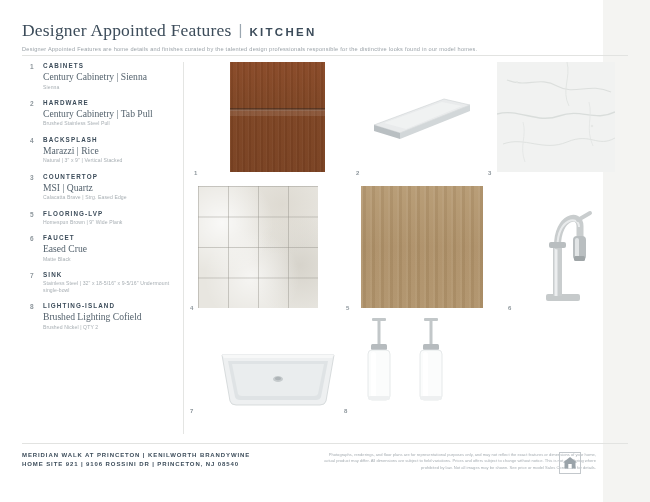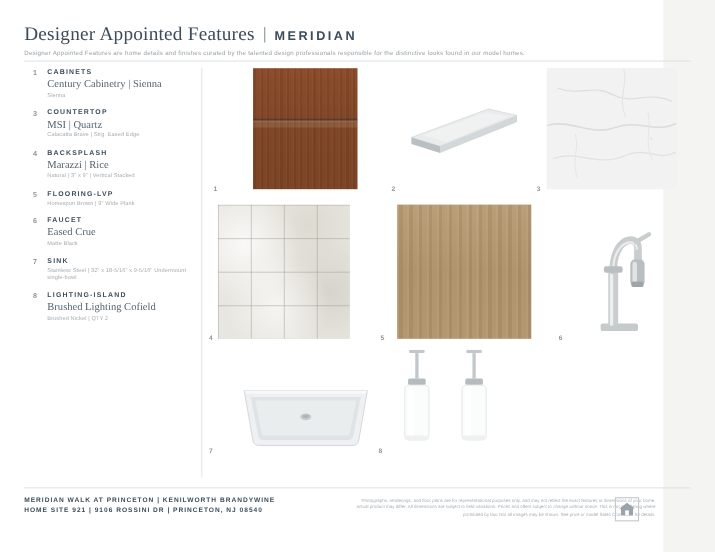--- a/index.html
+++ b/index.html
@@ -286,48 +286,54 @@
 </style>
 </head>
 <body>
 
 <div class="page">
 
   <div class="header">
     <div class="title-row">
       <span class="title-main">Designer Appointed Features</span>
       <span class="title-sep">|</span>
-      <span class="title-sub">MERIDIAN</span>
+      <span class="title-sub">KITCHEN</span>
     </div>
     <div class="subtitle">Designer Appointed Features are home details and finishes curated by the talented design professionals responsible for the distinctive looks found in our model homes.</div>
   </div>
   <div class="header-rule"></div>
 
   <div class="list">
 
     <div class="item">
       <span class="num">1</span>
       <div class="cat">CABINETS</div>
       <div class="name">Century Cabinetry | Sienna</div>
       <div class="desc">Sienna</div>
     </div>
 
+    <div class="item">
+      <span class="num">2</span>
+      <div class="cat">HARDWARE</div>
+      <div class="name">Century Cabinetry | Tab Pull</div>
+      <div class="desc">Brushed Stainless Steel Pull</div>
+    </div>
+
+    <div class="item">
+      <span class="num">4</span>
+      <div class="cat">BACKSPLASH</div>
+      <div class="name">Marazzi | Rice</div>
+      <div class="desc">Natural | 3" x 9" | Vertical Stacked</div>
+    </div>
 
     <div class="item">
       <span class="num">3</span>
       <div class="cat">COUNTERTOP</div>
       <div class="name">MSI | Quartz</div>
       <div class="desc">Calacatta Brave | Strg. Eased Edge</div>
-    </div>
-
-    <div class="item">
-      <span class="num">4</span>
-      <div class="cat">BACKSPLASH</div>
-      <div class="name">Marazzi | Rice</div>
-      <div class="desc">Natural | 3" x 9" | Vertical Stacked</div>
     </div>
 
     <div class="item">
       <span class="num">5</span>
       <div class="cat">FLOORING-LVP</div>
       <div class="desc">Homespun Brown | 9" Wide Plank</div>
     </div>
 
     <div class="item">
       <span class="num">6</span>

